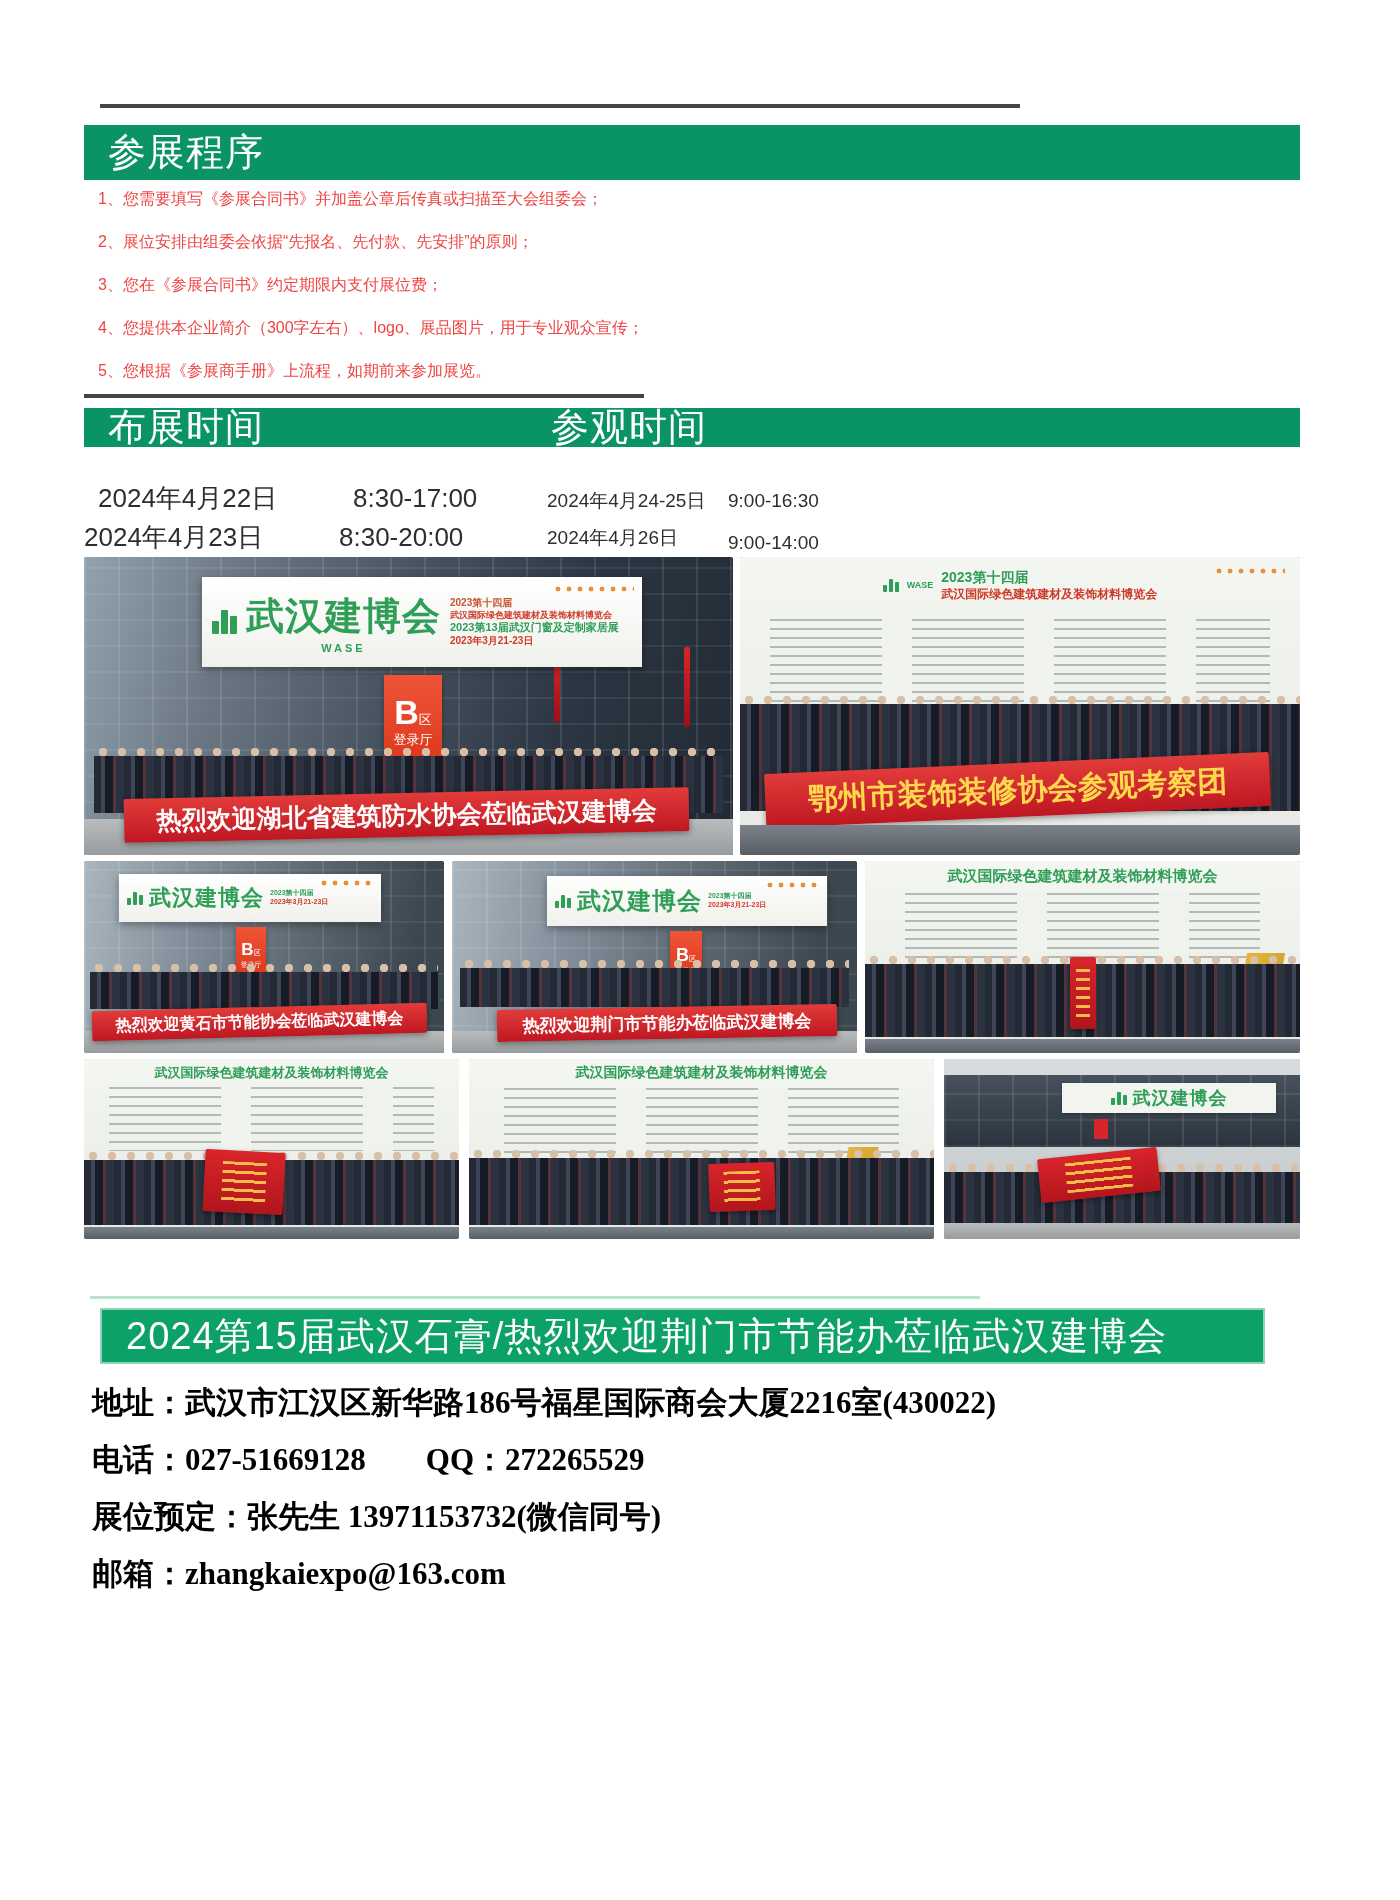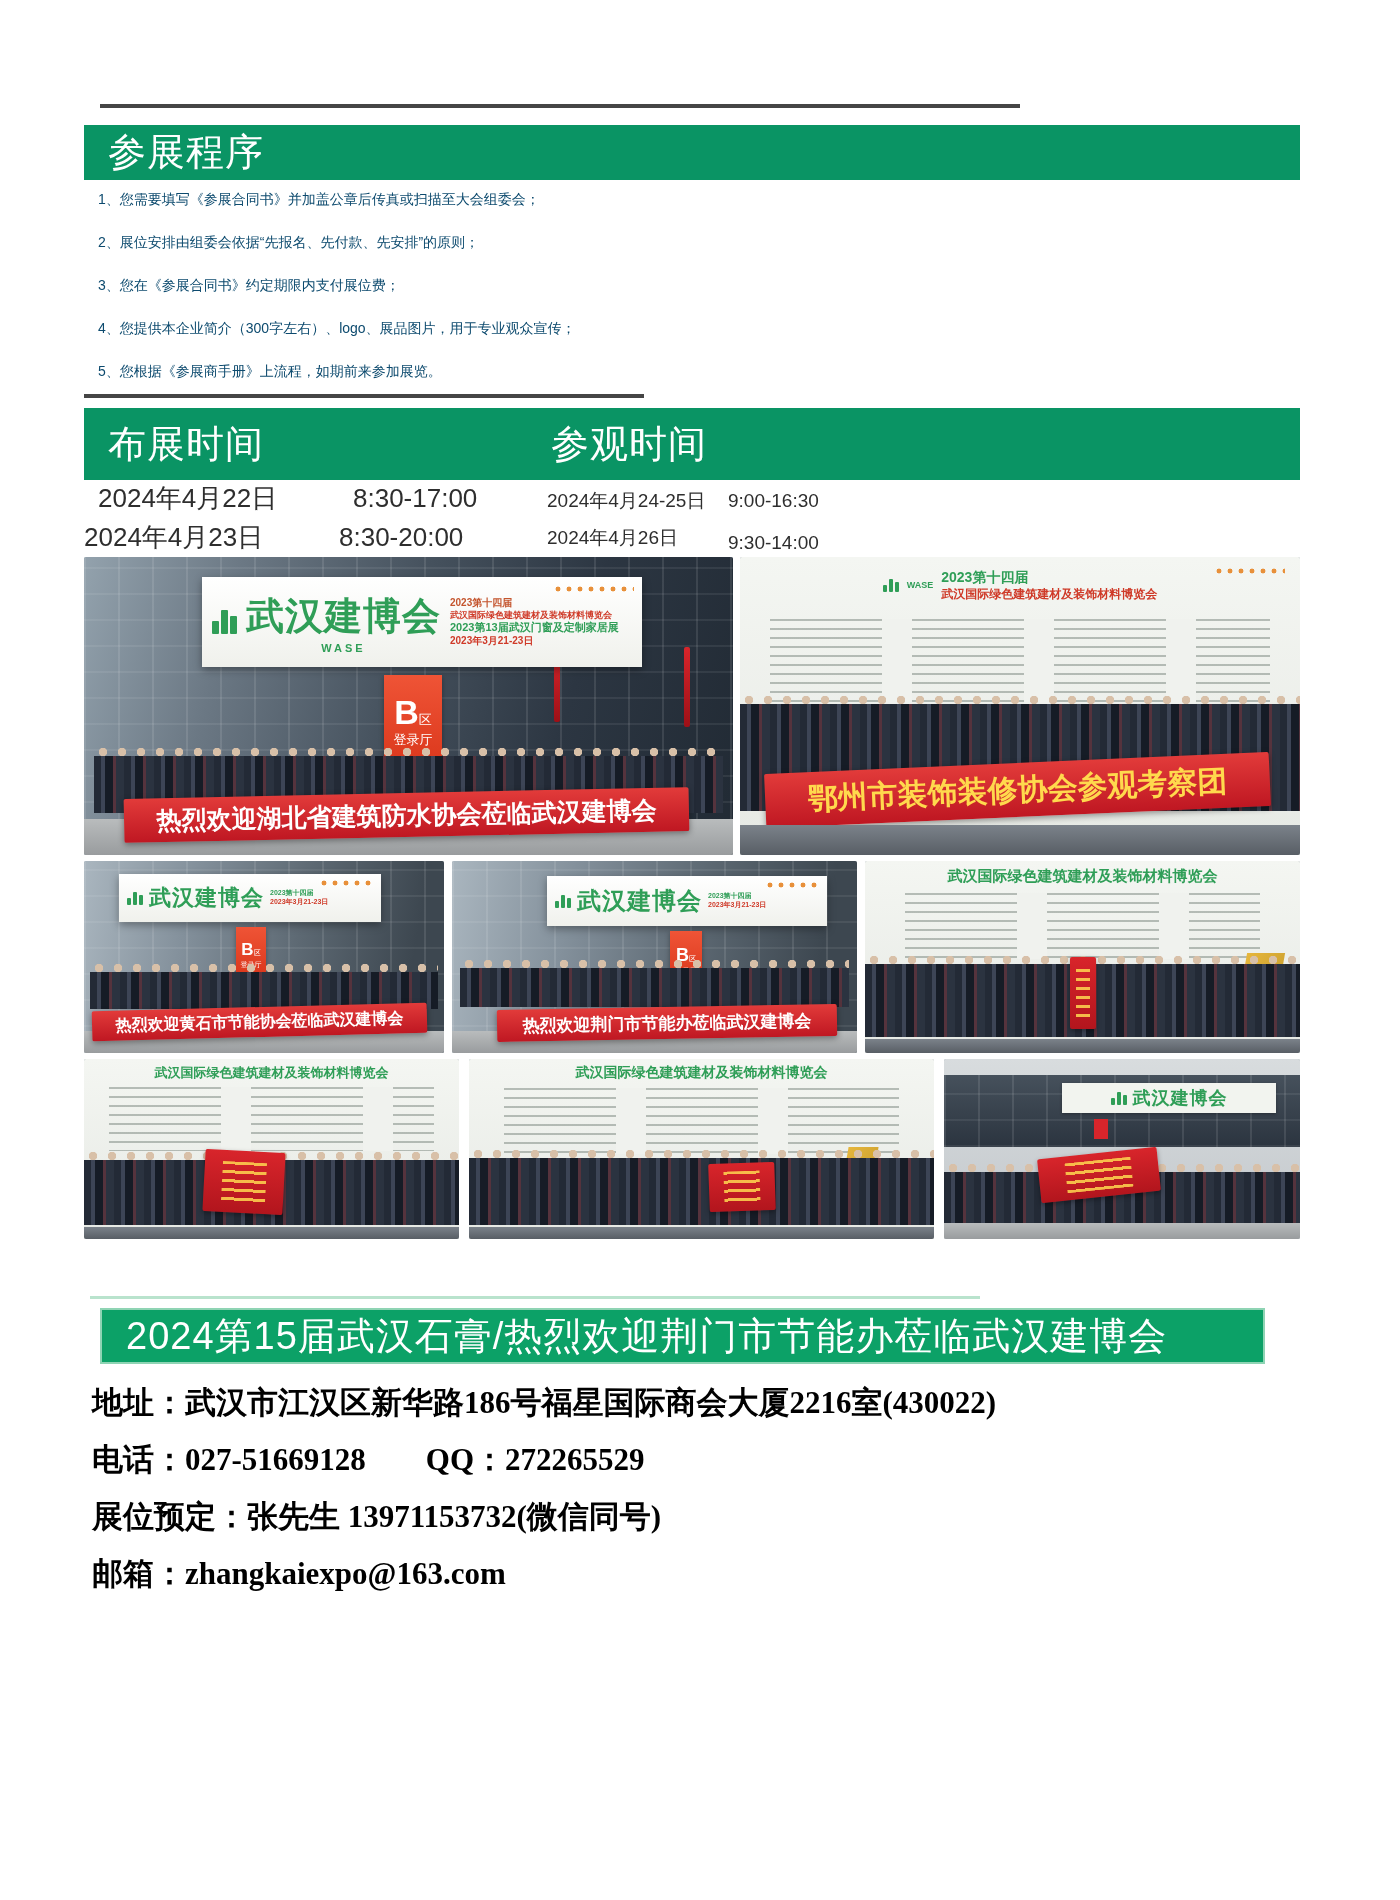--- a/index.html
+++ b/index.html
@@ -8,21 +8,21 @@
 
   
   .gbar{position:absolute;background:#0a9464;color:#fff;display:flex;align-items:center;
         box-sizing:border-box;padding-left:24px;font-size:38px;letter-spacing:1px;}
   .gbar .lbl{white-space:nowrap;}
   .rule-dark{position:absolute;background:#454545;}
   .rule-light{position:absolute;background:#b9e3cd;}
 
   
   .plist{position:absolute;left:98px;top:176px;width:1100px;}
-  .plist p{margin:0 0 21px 0;font-size:14px;line-height:22px;color:#0c4a6e;white-space:nowrap;}
+  .plist p{margin:0 0 21px 0;font-size:16px;line-height:22px;color:#ef4444;white-space:nowrap;}
 
   
   .drow{position:absolute;white-space:nowrap;color:#2e2e2e;}
   .drow .d{display:inline-block;}
 
   
   .photo{position:absolute;overflow:hidden;background:#9aa5ad;border-radius:2px;}
   .fill{position:absolute;inset:0;}
   .glassA{background:linear-gradient(105deg,#93a2ad 0%,#6b7884 22%,#45515d 48%,#2c3642 72%,#212a34 100%);}
   .glassB{background:linear-gradient(100deg,#aab6bf 0%,#84919c 28%,#5d6973 58%,#3d4750 88%);}
@@ -94,37 +94,37 @@
   </div>
 
   <div class="plist">
     <p>1、您需要填写《参展合同书》并加盖公章后传真或扫描至大会组委会；</p>
     <p>2、展位安排由组委会依据“先报名、先付款、先安排”的原则；</p>
     <p>3、您在《参展合同书》约定期限内支付展位费；</p>
     <p>4、您提供本企业简介（300字左右）、logo、展品图片，用于专业观众宣传；</p>
     <p>5、您根据《参展商手册》上流程，如期前来参加展览。</p>
   </div>
 
-  <div class="gbar" style="left:84px;top:396px;width:1216px;height:72px;padding-left:0;">
+  <div class="gbar" style="left:84px;top:396px;width:1216px;height:39px;padding-left:0;">
     <span class="lbl" style="position:absolute;left:24px;">布展时间</span>
     <span class="lbl" style="position:absolute;left:467px;">参观时间</span>
   </div>
 
   <div class="drow" style="left:98px;top:470px;font-size:26px;line-height:32px;">
     <span class="d" style="width:255px;">2024年4月22日</span><span>8:30-17:00</span>
   </div>
   <div class="drow" style="left:84px;top:509px;font-size:26px;line-height:32px;">
     <span class="d" style="width:255px;">2024年4月23日</span><span>8:30-20:00</span>
   </div>
 
   <div class="drow" style="left:547px;top:476px;font-size:19px;line-height:26px;">
     <span class="d" style="width:181px;">2024年4月24-25日</span><span>9:00-16:30</span>
   </div>
   <div class="drow" style="left:547px;top:513px;font-size:19px;line-height:26px;">
-    <span class="d" style="width:181px;">2024年4月26日</span><span style="position:relative;top:5px;">9:30-14:00</span>
+    <span class="d" style="width:181px;">2024年4月26日</span><span style="position:relative;top:5px;">9:00-14:00</span>
   </div>
 
   <div class="photo" style="left:84px;top:545px;width:649px;height:298px;">
     <div class="fill glassA"></div>
     <div class="grid"></div>
     <div class="groundA" style="height:36px;"></div>
     <div class="streak" style="left:470px;top:95px;height:70px;"></div>
     <div class="streak" style="left:600px;top:90px;height:80px;"></div>
     <div class="expob" style="left:118px;top:20px;width:440px;height:90px;">
       <span class="mt mt-lg">

